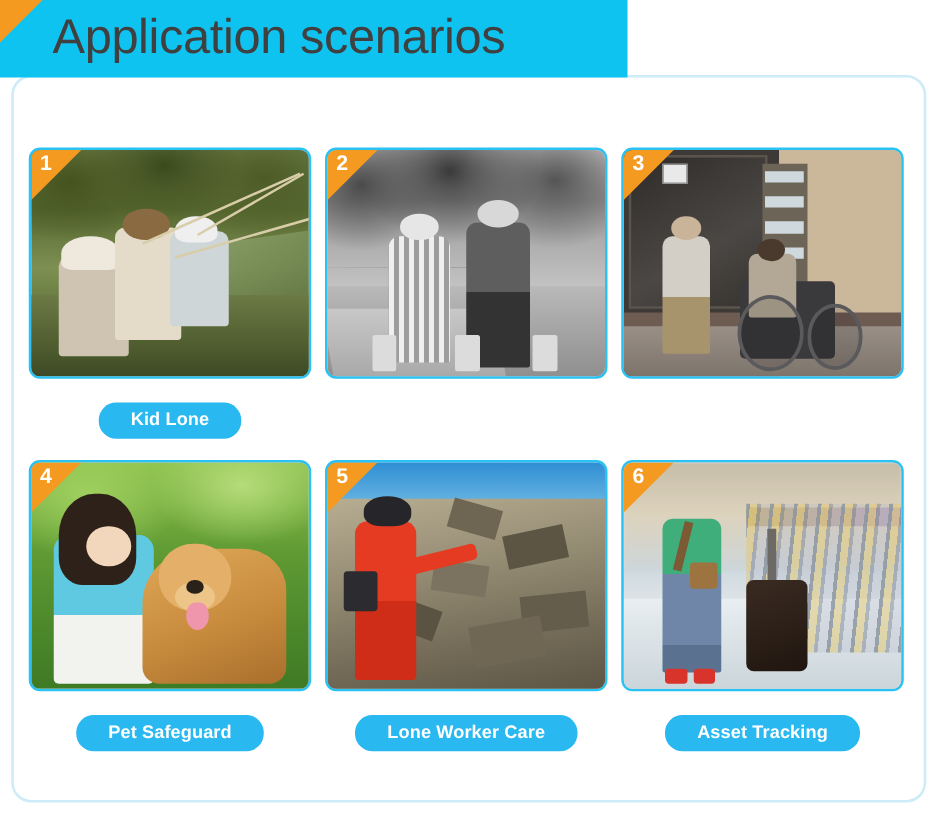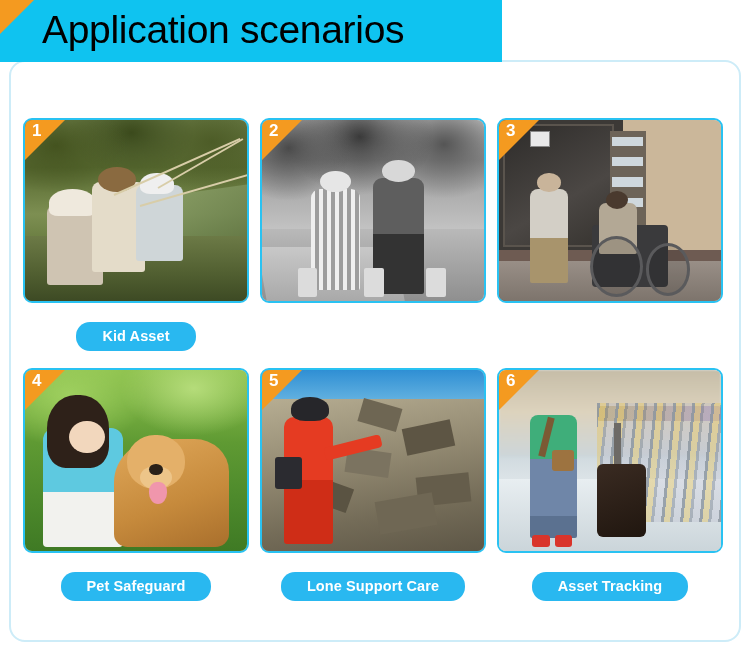--- a/index.html
+++ b/index.html
@@ -20,21 +20,21 @@
   }
   .banner-corner{
     position:absolute; left:0; top:0;
     width:0; height:0;
     border-top:34px solid #f49a20;
     border-right:34px solid transparent;
   }
   .banner-title{
     position:absolute; left:42px; top:50%;
     transform:translateY(-52%);
-    color:#000000;
+    color:#404040;
     font-size:39px;
     font-weight:400;
     letter-spacing:-0.3px;
     white-space:nowrap;
   }
 
   
   .frame{
     position:absolute;
     left:9px; top:60px;
@@ -258,21 +258,21 @@
         <div class="kid k3"></div>
           <div class="kid k3h"></div>
         <div class="rod r1"></div>
           <div class="rod r2"></div>
           <div class="rod r3"></div>
       </div>
       <div class="num-badge"></div>
       <div class="num-text">1</div>
     </div>
     <div class="label-row">
-      <span class="label-pill">Kid Asset</span>
+      <span class="label-pill">Kid Lone</span>
     </div>
   </div>
 
   <div class="card">
     <div class="photo-wrap">
       <div class="photo p2">
         <div class="trees"></div>
           <div class="lawn"></div>
           <div class="path"></div>
         <div class="pA"></div>
@@ -348,21 +348,21 @@
           <div class="rk r6"></div>
         <div class="worker"></div>
           <div class="arm"></div>
           <div class="helm"></div>
           <div class="pack"></div>
       </div>
       <div class="num-badge"></div>
       <div class="num-text">5</div>
     </div>
     <div class="label-row">
-      <span class="label-pill">Lone Support Care</span>
+      <span class="label-pill">Lone Worker Care</span>
     </div>
   </div>
 
   <div class="card">
     <div class="photo-wrap">
       <div class="photo p6">
         <div class="bg"></div>
           <div class="floor"></div>
         <div class="railtop"></div>
           <div class="carts"></div>

